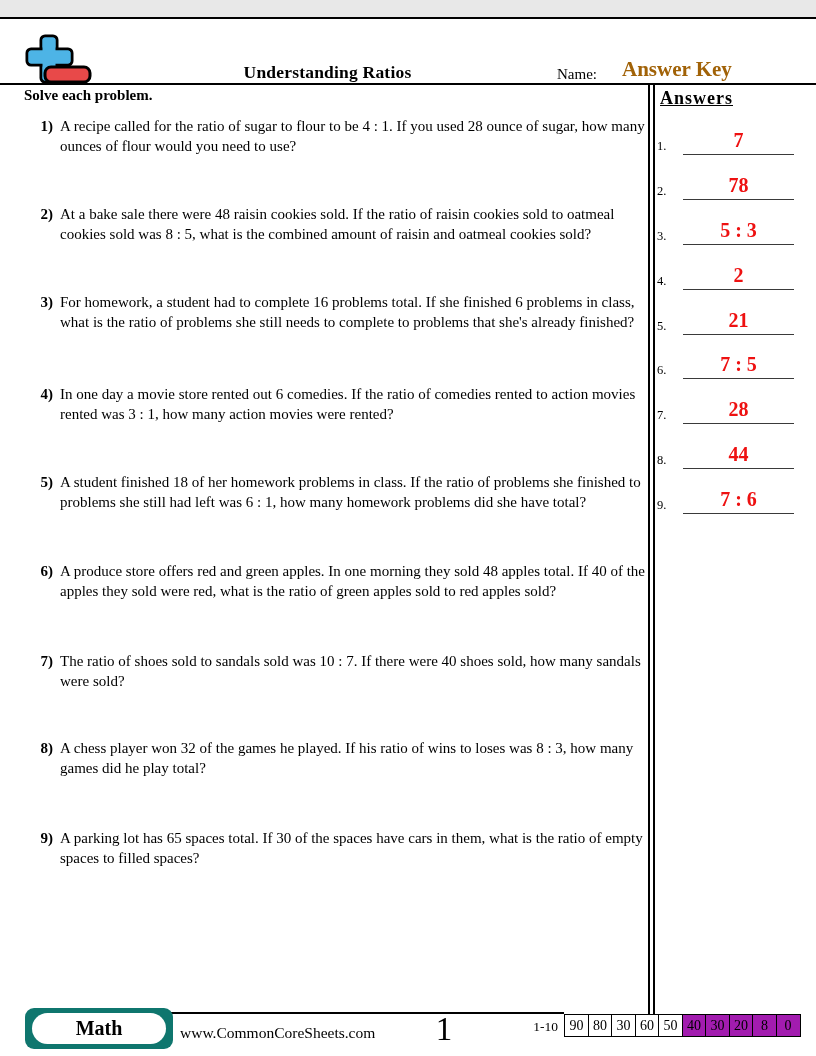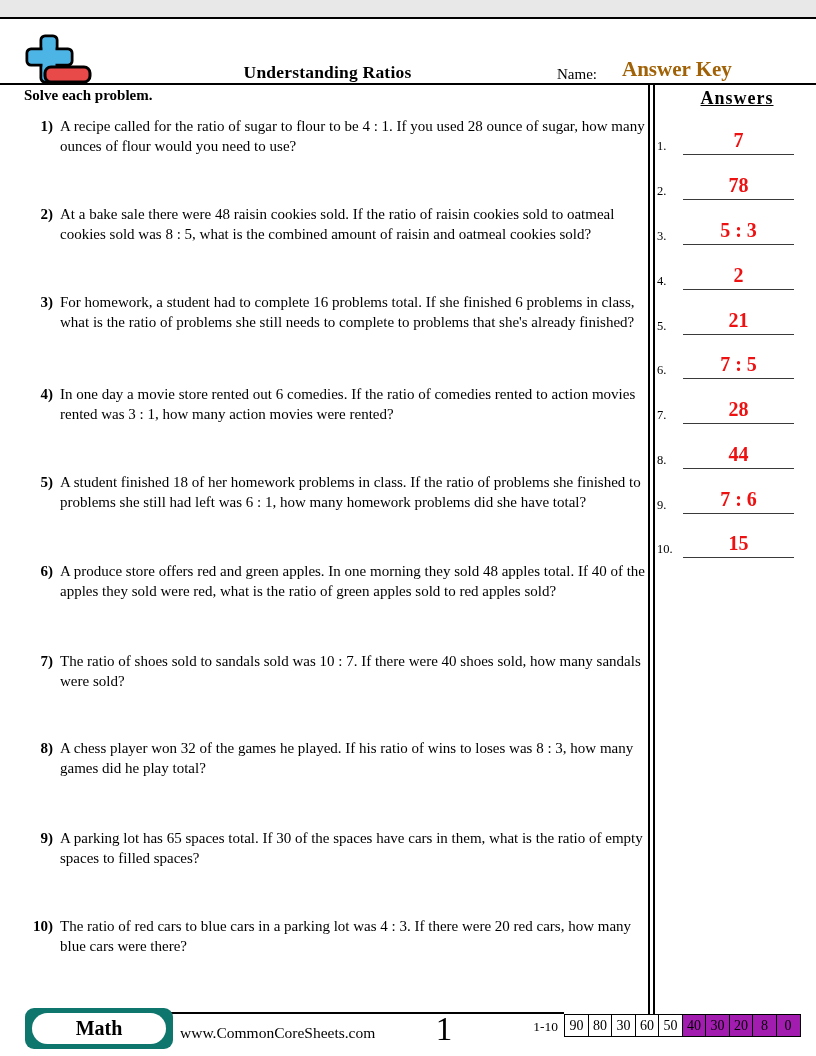--- a/index.html
+++ b/index.html
@@ -13,21 +13,21 @@
   .page-title{position:absolute;left:0;top:45px;width:655px;text-align:center;
     font-size:17.5px;font-weight:bold;letter-spacing:.2px;}
   .name-label{position:absolute;left:557px;top:49px;font-size:15px;}
   .answer-key{position:absolute;left:622px;top:40px;font-size:21px;font-weight:bold;color:#a16207;}
   .instructions{position:absolute;left:24px;top:70px;font-size:15px;font-weight:bold;}
   
   .q{position:absolute;left:25px;width:624px;display:flex;}
   .qnum{flex:none;width:28px;text-align:right;font-size:15px;font-weight:bold;line-height:19.5px;}
   .qtext{margin-left:7px;width:589px;font-size:15px;line-height:19.5px;}
   
-  .answers-title{position:absolute;left:660px;top:71px;width:154px;text-align:center;
+  .answers-title{position:absolute;left:660px;top:71px;width:154px;text-align:left;
     font-size:18px;font-weight:bold;letter-spacing:1px;text-decoration:underline;}
   .arow{position:absolute;left:657px;width:138px;height:30px;}
   .anum{position:absolute;left:0;bottom:1px;font-size:12.5px;}
   .aval{position:absolute;left:26px;right:1px;bottom:0;border-bottom:1.5px solid #3a3a3a;
     text-align:center;color:#ee1111;font-weight:bold;font-size:20px;padding-bottom:2px;}
   
   .math-badge{position:absolute;left:25px;top:991px;width:148px;height:41px;
     background:#0f766e;border-radius:9px;}
   .math-pill{position:absolute;left:7px;top:5px;right:7px;bottom:5px;background:#fff;
     border-radius:16px;display:flex;align-items:center;justify-content:center;
@@ -94,24 +94,20 @@
     <span class="qtext">The ratio of shoes sold to sandals sold was 10 : 7. If there were 40 shoes sold, how many sandals were sold?</span>
   </div>
   <div class="q" style="top:722px;">
     <span class="qnum">8)</span>
     <span class="qtext">A chess player won 32 of the games he played. If his ratio of wins to loses was 8 : 3, how many games did he play total?</span>
   </div>
   <div class="q" style="top:812px;">
     <span class="qnum">9)</span>
     <span class="qtext">A parking lot has 65 spaces total. If 30 of the spaces have cars in them, what is the ratio of empty spaces to filled spaces?</span>
   </div>
-  <div class="q" style="top:900px;">
-    <span class="qnum">10)</span>
-    <span class="qtext">The ratio of red cars to blue cars in a parking lot was 4 : 3. If there were 20 red cars, how many blue cars were there?</span>
-  </div>
 
   <div class="vline" style="left:648px;top:68px;width:2px;height:929px;"></div>
   <div class="vline" style="left:653px;top:68px;width:2px;height:929px;"></div>
 
   <div class="answers-title">Answers</div>
 
   <div class="arow" style="top:108px;">
     <span class="anum">1.</span>
     <span class="aval">7</span>
   </div>
@@ -140,24 +136,20 @@
     <span class="aval">28</span>
   </div>
   <div class="arow" style="top:422px;">
     <span class="anum">8.</span>
     <span class="aval">44</span>
   </div>
   <div class="arow" style="top:467px;">
     <span class="anum">9.</span>
     <span class="aval">7 : 6</span>
   </div>
-  <div class="arow" style="top:511px;">
-    <span class="anum">10.</span>
-    <span class="aval">15</span>
-  </div>
 
   <div class="hline" style="left:170px;top:995px;width:394px;height:2px;"></div>
   <div class="math-badge">
     <div class="math-pill">Math</div>
   </div>
   <div class="website">www.CommonCoreSheets.com</div>
   <div class="page-number">1</div>
   <div class="score-label">1-10</div>
   <div class="score-table">
     <div class="score-cell">90</div>

